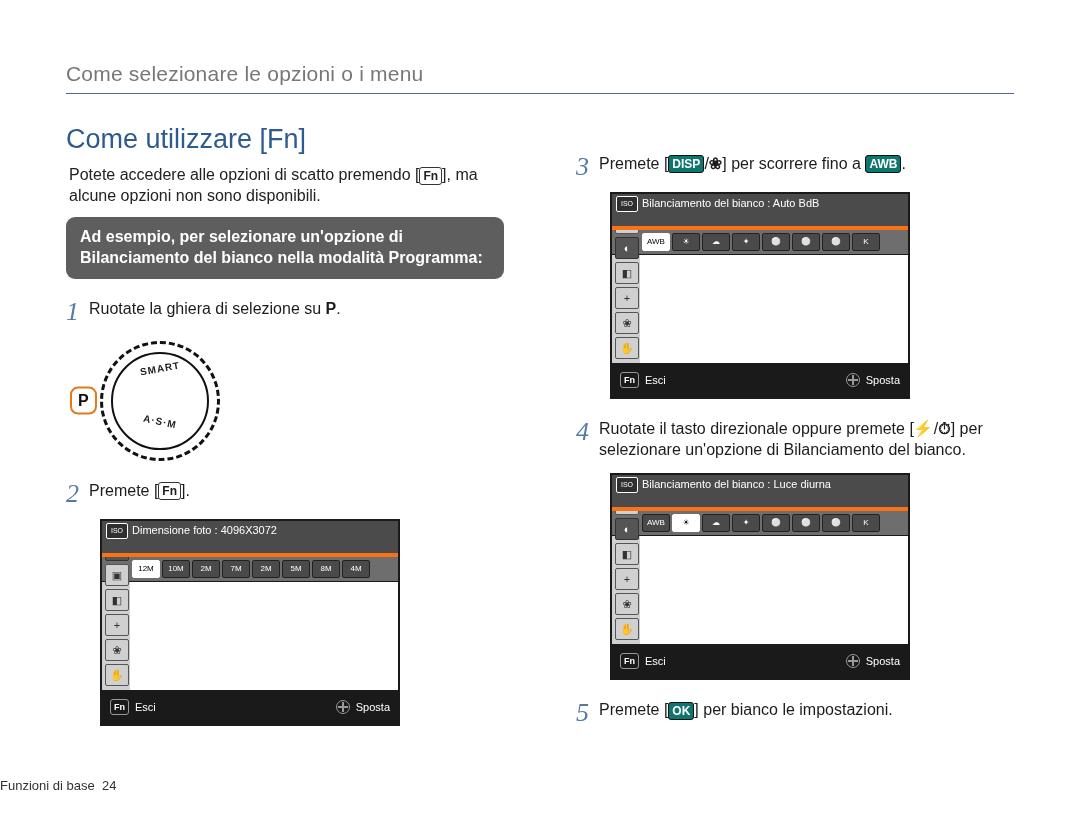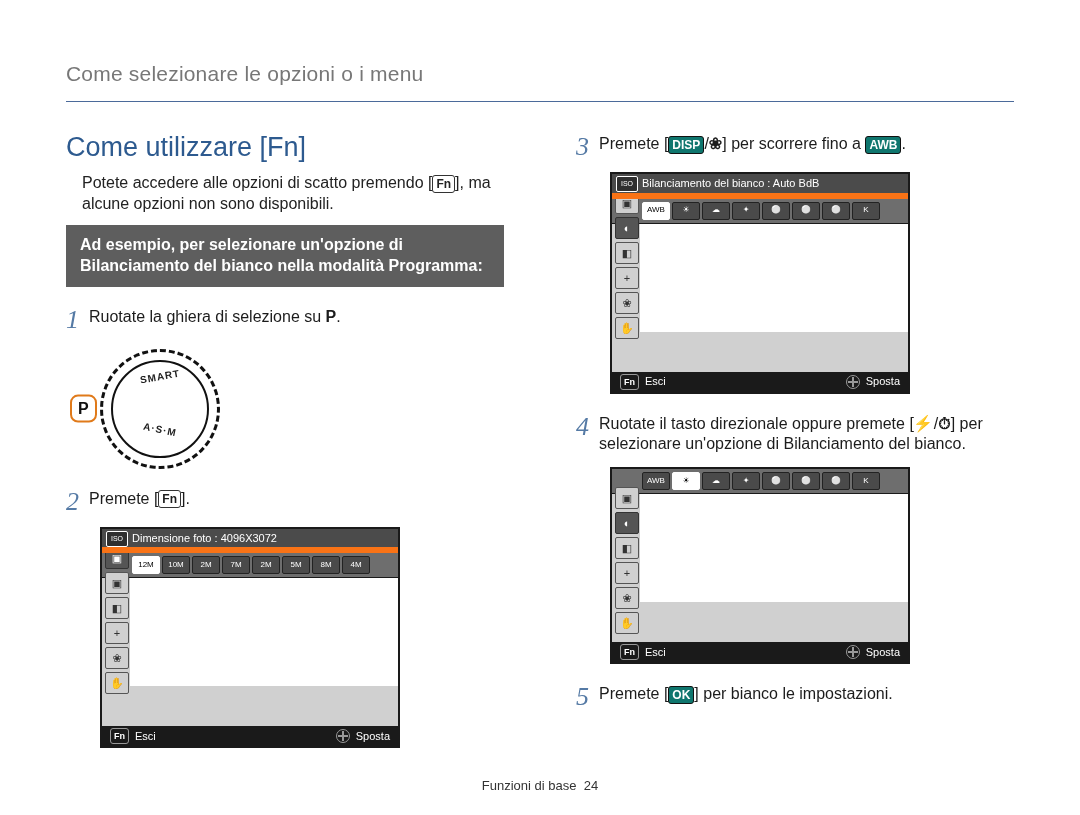--- a/index.html
+++ b/index.html
@@ -17,43 +17,44 @@
     padding: 60px 66px 24px;
     box-sizing: border-box;
     height: 100%;
     position: relative;
   }
   .breadcrumb {
     font-size: 21px;
     font-weight: 300;
     color: #777;
     letter-spacing: 0.2px;
-    padding-bottom: 14px;
+    padding-bottom: 6px;
     border-bottom: 1.5px solid #4b6a9a;
   }
   .columns {
     display: flex;
     gap: 72px;
     margin-top: 28px;
+    align-items: flex-end;
   }
   .col { width: 50%; }
   h2.section-title {
     font-size: 27px;
     font-weight: 400;
     color: #2d5a8f;
     margin: 0 0 8px 0;
   }
   .intro {
-    margin: 0 0 10px 16px;
+    margin: 0 0 10px 3px;
     color: #222;
   }
   .note-box {
     background: #5e5e5e;
     color: #fff;
-    border-radius: 0;
+    border-radius: 9px;
     padding: 10px 14px;
     font-size: 16px;
     font-weight: 600;
   }
   .step {
     display: flex;
     gap: 10px;
     margin-top: 20px;
   }
   .step-num {
@@ -128,22 +129,22 @@
     margin: 12px 0 0 34px;
     border: 2px solid #1a1a1a;
     background: #d0d0d0;
     position: relative;
     box-sizing: border-box;
   }
   .screen-top {
     background: #4b4b4b;
     color: #fff;
     font-size: 11px;
-    padding: 2px 6px 2px 30px;
-    border-bottom: 6px solid #f97316;
+    padding: 2px 6px 16px 30px;
+    border-bottom: 4px solid #f97316;
     position:relative;
   }
   .iso-badge{
     position:absolute; left:4px; top:2px;
     width:20px; height:14px;
     border:1px solid #fff; border-radius:2px;
     font-size:7px; text-align:center; line-height:14px;
     background:#2f2f2f;
   }
   .band {
@@ -176,42 +177,40 @@
     font-size:11px; text-align:center; line-height:20px;
     color:#333;
   }
   .lefticon.sel{ background:#555; color:#fff; border-color:#333;}
   .screen-body{ height:108px; background:#fff; margin-left:28px;}
   .screen-bottom{
     background:#1a1a1a;
     color:#fff;
     font-size:11px;
     display:flex;align-items:center;justify-content:space-between;
-    padding:2px 8px;
-    margin-top:40px;
+    padding:9px 8px;
   }
   .fb-left,.fb-right{display:flex;align-items:center;gap:6px;}
   .fb-btn{
     display:inline-block;
     border:1px solid #999;border-radius:3px;
     font-size:9px;font-weight:700;
     padding:0 3px;line-height:14px;height:14px;
     background:#1a1a1a;
   }
   .fb-dir{
     width:12px;height:12px;border:1px solid #999;border-radius:50%;
     position:relative;
   }
   .fb-dir::before,.fb-dir::after{content:"";position:absolute;background:#999;}
   .fb-dir::before{left:5px;top:1px;width:2px;height:10px;}
   .fb-dir::after{top:5px;left:1px;height:2px;width:10px;}
   .footer{
     position:absolute;
     left:0;right:0;bottom:20px;
-    text-align:center;
     font-size:13px;
     color:#333;
   }
   .footer .pg{color:#333;}
 </style>
 </head>
 <body>
 
 <div class="page">
   <div class="breadcrumb">Come selezionare le opzioni o i menu</div>
@@ -336,20 +335,24 @@
 
       <div class="screen">
         <div class="leftcol">
           <div class="lefticon">▣</div>
           <div class="lefticon sel">◐</div>
           <div class="lefticon">◧</div>
           <div class="lefticon">+</div>
           <div class="lefticon">❀</div>
           <div class="lefticon">✋</div>
         </div>
+        <div class="screen-top">
+          <span class="iso-badge">ISO</span>
+          <span>Bilanciamento del bianco : Luce diurna</span>
+        </div>
         <div class="band">
           <span class="chip">AWB</span>
           <span class="chip sel">☀</span>
           <span class="chip">☁</span>
           <span class="chip">✦</span>
           <span class="chip">⚪</span>
           <span class="chip">⚪</span>
           <span class="chip">⚪</span>
           <span class="chip">K</span>
         </div>

